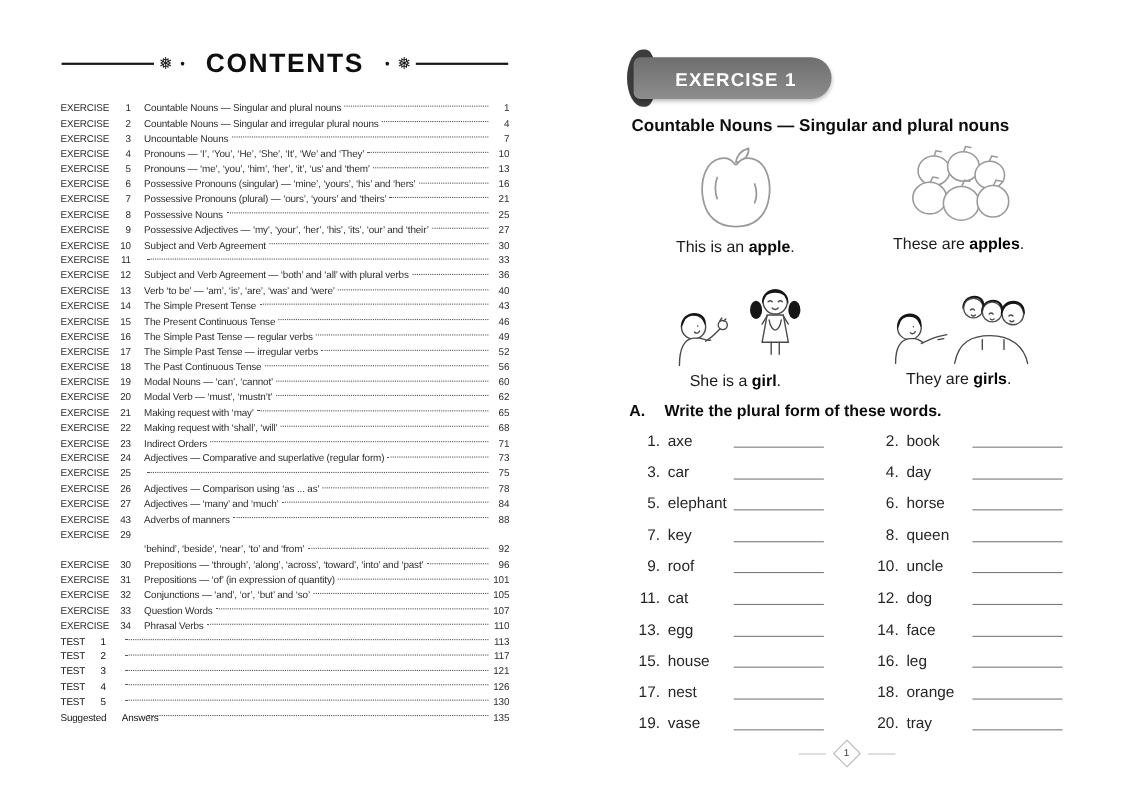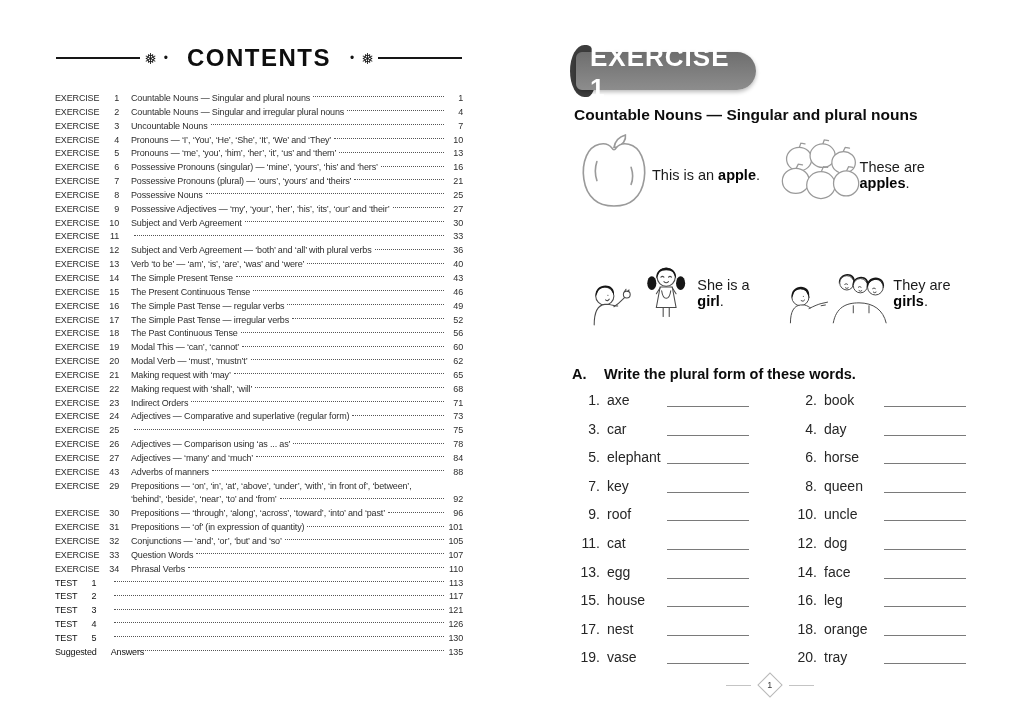--- a/index.html
+++ b/index.html
@@ -28,26 +28,26 @@
   
   .page-right{position:absolute;left:570px;top:0;width:400px;height:724px}
   .banner{position:absolute;left:0;top:50px;width:186px;height:42px}
   .banner-flap{position:absolute;left:0;top:-5px;width:26px;height:52px;background:#3d3d3d;
                border-radius:55% 35% 35% 55% / 50% 40% 40% 50%}
   .banner-pill{position:absolute;left:6px;top:2px;right:0;height:38px;
                background:linear-gradient(180deg,#6e6e6e,#8d8d8d);
                border-radius:6px 19px 19px 6px;box-shadow:0 2px 4px rgba(0,0,0,.28)}
   .banner-label{position:absolute;left:20px;right:8px;top:2px;height:41px;z-index:2;
                 display:flex;align-items:center;justify-content:center;
-                color:#fff;font-weight:bold;font-size:26px;letter-spacing:1px}
+                color:#fff;font-weight:bold;font-size:17px;letter-spacing:1px}
   .heading{position:absolute;left:4px;top:106px;font-size:15.5px;font-weight:bold;color:#0e0e0e}
   .ex-row{position:absolute;left:0;width:400px;display:flex}
   .ex-row.r1{top:132px}
   .ex-row.r2{top:246px}
-  .ex-col{display:flex;flex-direction:row;align-items:center;flex:none}
+  .ex-col{display:flex;flex-direction:column;align-items:center;flex:none}
   .ex-col.c1{width:185px;margin-left:6px}
   .ex-col.c2{width:185px;margin-left:18px}
   .caption{font-size:14.5px;color:#1b1b1b;margin-top:5px}
   .caption b{color:#050505}
   .section-head{position:absolute;left:2px;top:366px;display:flex;
                 font-size:14.5px;font-weight:bold;color:#0c0c0c}
   .section-label{width:32px;flex:none}
   #word-grid{position:absolute;left:4px;top:392px;display:grid;
              grid-template-columns:175px 175px;column-gap:42px;row-gap:12.6px}
   .word-item{display:flex;align-items:flex-end;font-size:14px;color:#262626;height:16px}
@@ -197,21 +197,21 @@
       <div class="toc-row">
         <span class="tl">EXERCISE</span>
         <span class="tn">18</span>
         <span class="tt">The Past Continuous Tense</span>
         <span class="tlead"></span>
         <span class="tp">56</span>
       </div>
       <div class="toc-row">
         <span class="tl">EXERCISE</span>
         <span class="tn">19</span>
-        <span class="tt">Modal This — ‘can’, ‘cannot’</span>
+        <span class="tt">Modal Nouns — ‘can’, ‘cannot’</span>
         <span class="tlead"></span>
         <span class="tp">60</span>
       </div>
       <div class="toc-row">
         <span class="tl">EXERCISE</span>
         <span class="tn">20</span>
         <span class="tt">Modal Verb — ‘must’, ‘mustn’t’</span>
         <span class="tlead"></span>
         <span class="tp">62</span>
       </div>
@@ -266,21 +266,20 @@
       <div class="toc-row">
         <span class="tl">EXERCISE</span>
         <span class="tn">43</span>
         <span class="tt">Adverbs of manners</span>
         <span class="tlead"></span>
         <span class="tp">88</span>
       </div>
       <div class="toc-row">
         <span class="tl">EXERCISE</span>
         <span class="tn">29</span>
-        <span class="tt">Prepositions — ‘on’, ‘in’, ‘at’, ‘above’, ‘under’, ‘with’, ‘in front of’, ‘between’,</span>
       </div>
       <div class="toc-row">
         <span class="tl"></span>
         <span class="tn"></span>
         <span class="tt">‘behind’, ‘beside’, ‘near’, ‘to’ and ‘from’</span>
         <span class="tlead"></span>
         <span class="tp">92</span>
       </div>
       <div class="toc-row">
         <span class="tl">EXERCISE</span>

